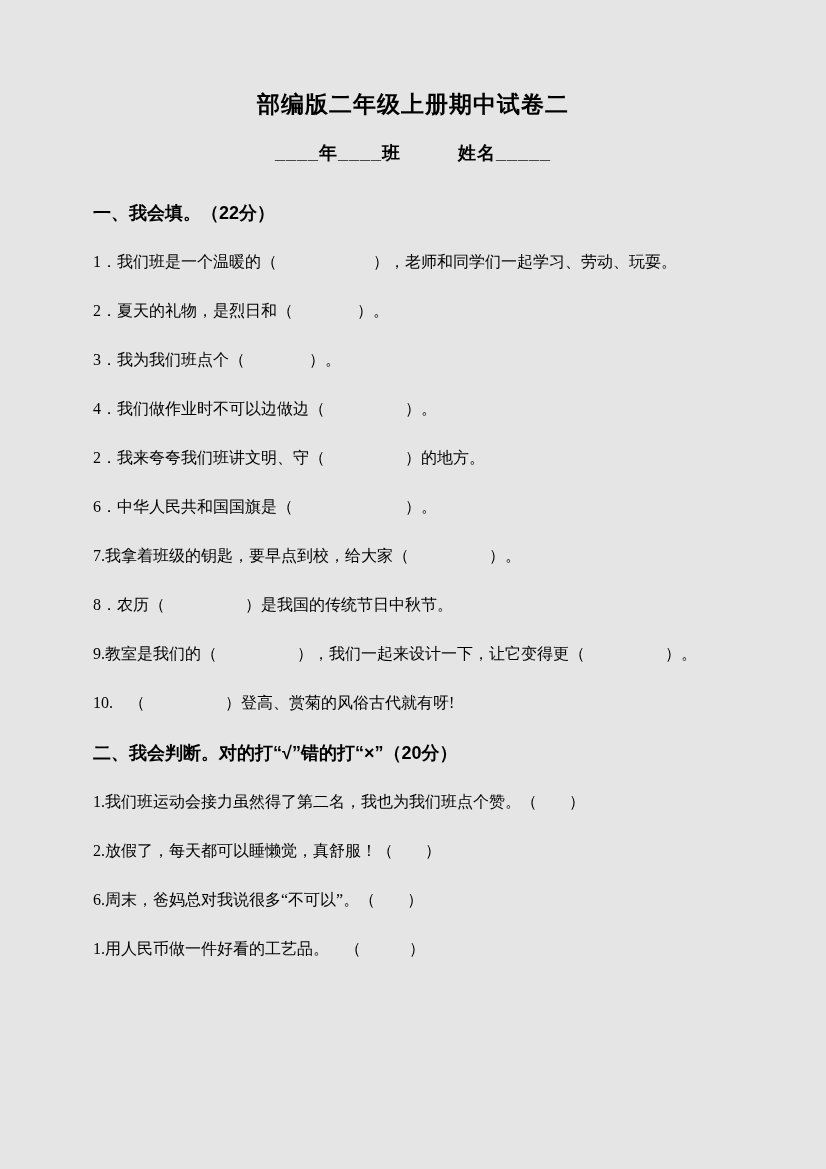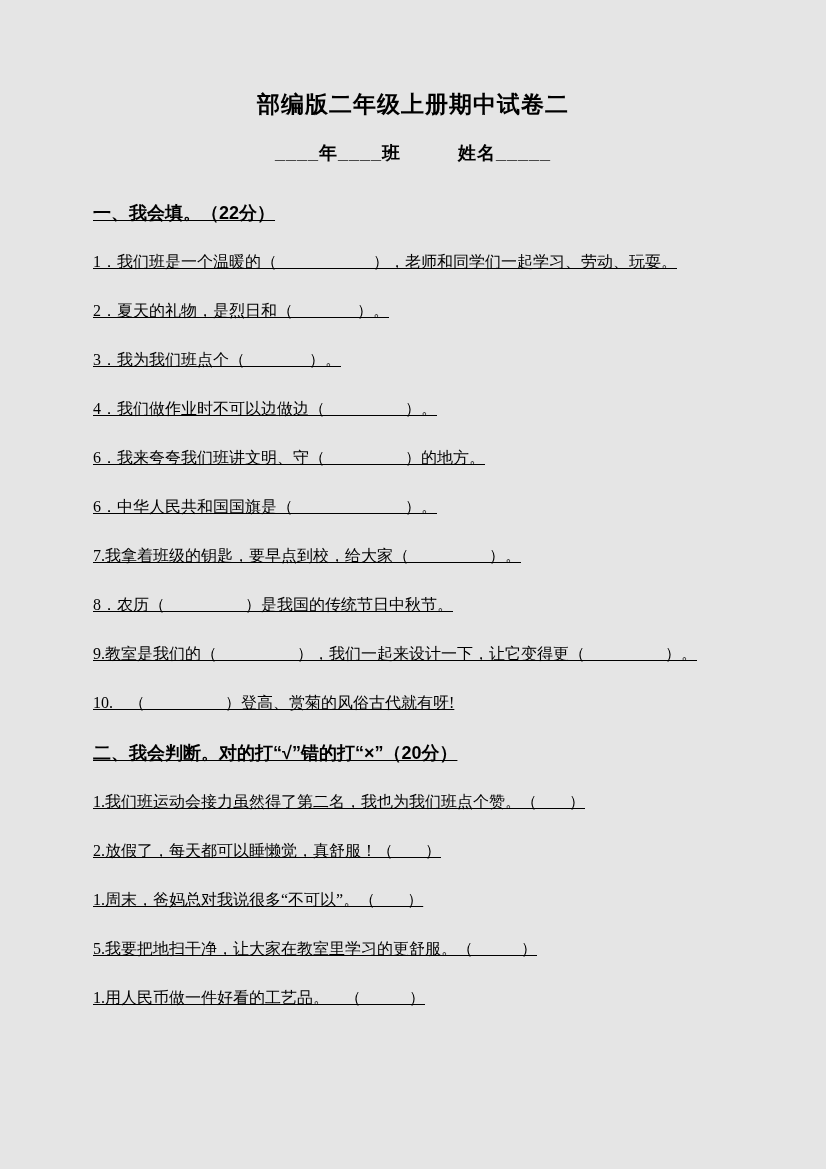--- a/index.html
+++ b/index.html
@@ -33,21 +33,20 @@
     margin-top: 21px;
     font-family: "Liberation Sans", "DejaVu Sans", sans-serif;
     font-weight: 700;
     font-size: 18px;
     line-height: 28px;
     letter-spacing: 1px;
   }
   main.content {
     margin-top: 34px;
     padding: 0 50px 0 93px;
-    text-decoration: underline;
   }
   h2.section-heading {
     margin: 0 0 26px 0;
     font-family: "Liberation Sans", "DejaVu Sans", sans-serif;
     font-weight: 700;
     font-size: 18px;
     line-height: 24px;
   }
   h2.section-heading.second {
     margin-top: 16px;
@@ -72,31 +71,30 @@
   </header>
 
   <main class="content">
 
     <section>
       <h2 class="section-heading">一、我会填。（22分）</h2>
       <p class="question">1．我们班是一个温暖的（　　　　　　），老师和同学们一起学习、劳动、玩耍。</p>
       <p class="question">2．夏天的礼物，是烈日和（　　　　）。</p>
       <p class="question">3．我为我们班点个（　　　　）。</p>
       <p class="question">4．我们做作业时不可以边做边（　　　　　）。</p>
-      <p class="question">6．我来夸夸我们班讲文明、守（　　　　　）的地方。</p>
+      <p class="question">2．我来夸夸我们班讲文明、守（　　　　　）的地方。</p>
       <p class="question">6．中华人民共和国国旗是（　　　　　　　）。</p>
       <p class="question">7.我拿着班级的钥匙，要早点到校，给大家（　　　　　）。</p>
       <p class="question">8．农历（　　　　　）是我国的传统节日中秋节。</p>
       <p class="question">9.教室是我们的（　　　　　），我们一起来设计一下，让它变得更（　　　　　）。</p>
       <p class="question">10.　（　　　　　）登高、赏菊的风俗古代就有呀!</p>
     </section>
 
     <section>
       <h2 class="section-heading second">二、我会判断。对的打“√”错的打“×”（20分）</h2>
       <p class="question">1.我们班运动会接力虽然得了第二名，我也为我们班点个赞。（　　）</p>
       <p class="question">2.放假了，每天都可以睡懒觉，真舒服！（　　）</p>
-      <p class="question">1.周末，爸妈总对我说很多“不可以”。（　　）</p>
-      <p class="question">5.我要把地扫干净，让大家在教室里学习的更舒服。（　　　）</p>
+      <p class="question">6.周末，爸妈总对我说很多“不可以”。（　　）</p>
       <p class="question">1.用人民币做一件好看的工艺品。　（　　　）</p>
     </section>
 
   </main>
 </div>
 
 </body></html>

